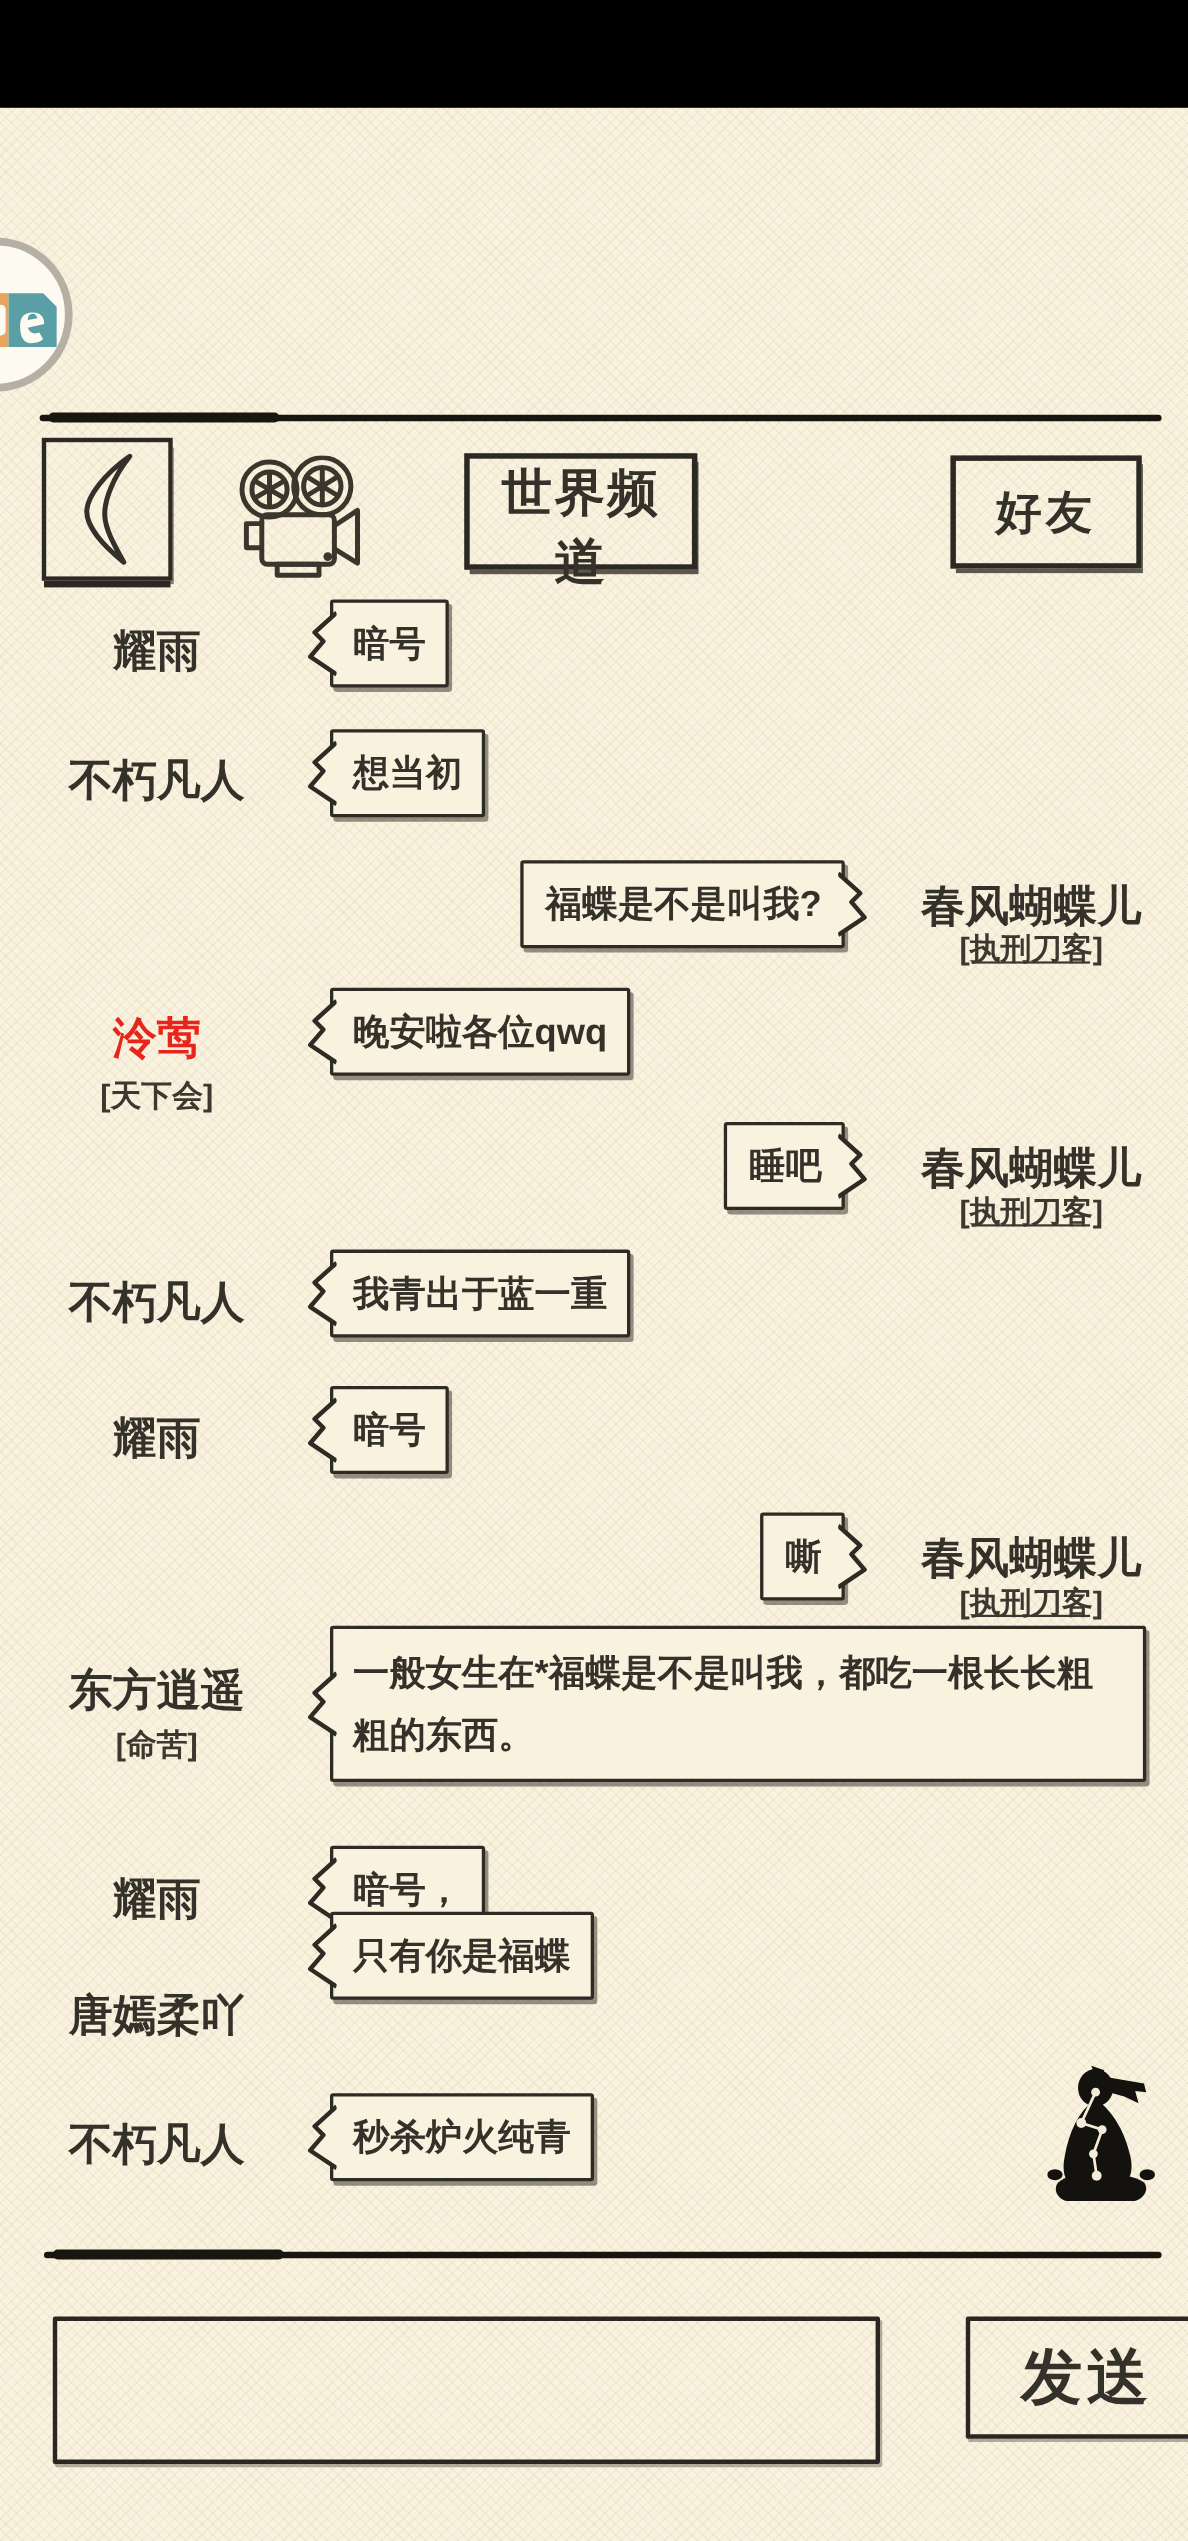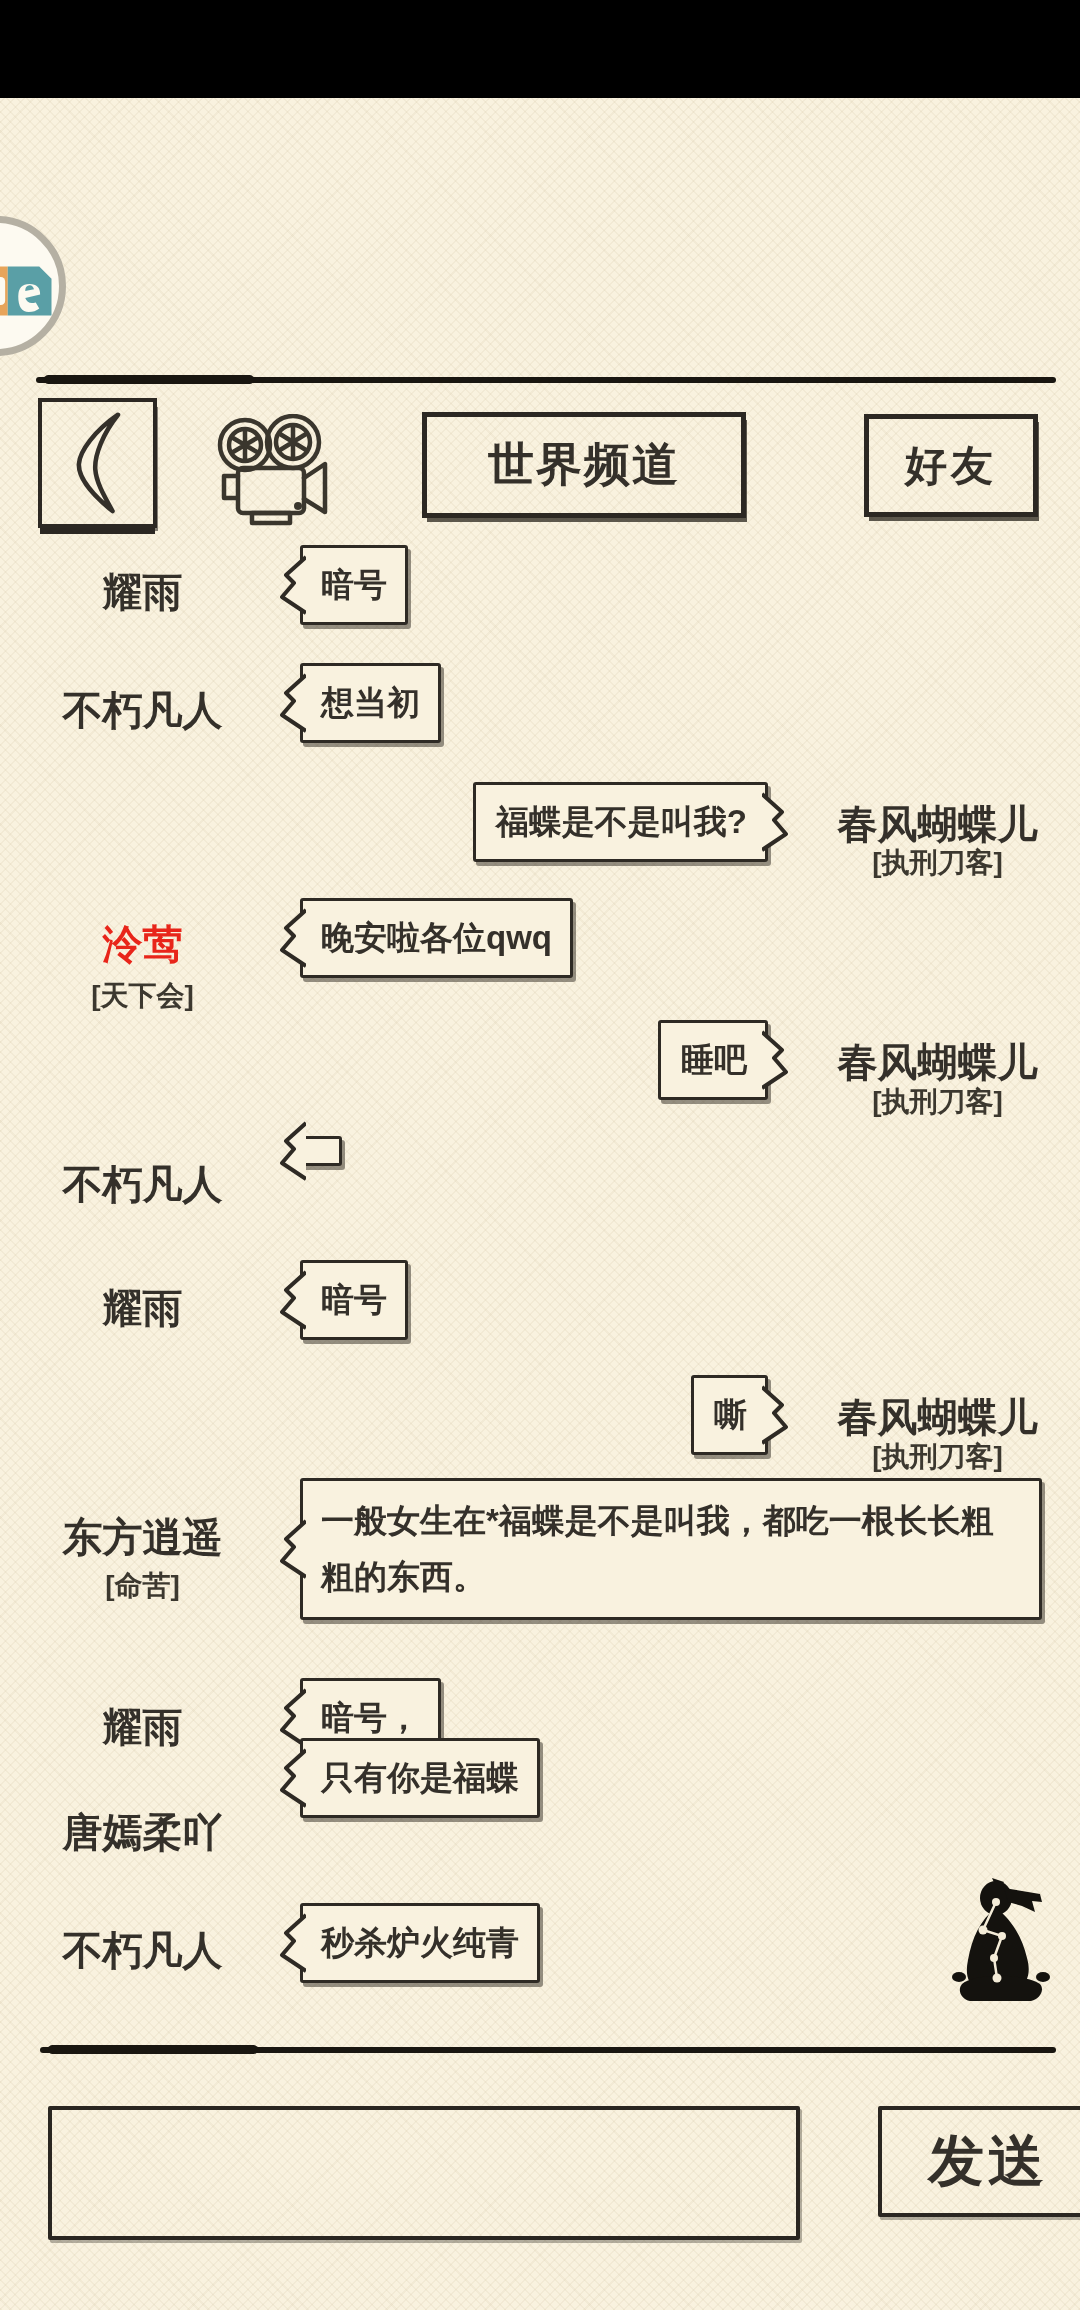--- a/index.html
+++ b/index.html
@@ -26,29 +26,29 @@
   .divider::before{content:"";position:absolute;left:8px;top:-2px;width:210px;height:9px;
     background:#191610;border-radius:6px;}
   
   .back-btn{position:absolute;left:38px;top:398px;width:119px;height:130px;background:transparent;
     border:4px solid #2c2823;box-sizing:border-box;padding:0;cursor:pointer;
     box-shadow:0 8px 0 -2px #2b2722, 4px 6px 0 -3px rgba(43,39,34,.55);}
   .camera{position:absolute;left:212px;top:414px;width:120px;height:122px;cursor:pointer;}
   .hand-btn{position:absolute;background:transparent;border:5px solid #2c2823;box-sizing:border-box;
     font-family:inherit;color:var(--ink,#34302a);cursor:pointer;
     box-shadow:3px 6px 0 -2px rgba(40,36,28,.75);}
-  .channel-btn{left:422px;top:412px;width:324px;height:106px;font-size:46px;font-weight:700;letter-spacing:2px;}
+  .channel-btn{left:422px;top:412px;width:212px;height:106px;font-size:46px;font-weight:700;letter-spacing:2px;}
   .friends-btn{left:864px;top:414px;width:174px;height:103px;font-size:42px;font-weight:700;letter-spacing:4px;}
   
   .sender{position:absolute;left:35px;width:215px;text-align:center;font-size:40px;font-weight:700;line-height:44px;margin-top:10px;}
   .sender.right-col{left:auto;right:35px;}
   .sender.red{color:var(--highlight-name,#e8251a);}
   .sender-tag{position:absolute;left:35px;width:215px;text-align:center;font-size:28px;font-weight:600;
     color:#3c382f;line-height:32px;}
-  .sender-tag.right-col{left:auto;right:35px;}
+  .sender-tag.right-col{left:auto;right:35px;text-decoration:underline;}
   .bubble{position:absolute;left:300px;background:var(--background,#f9f2df);
     border:3px solid #2e2a24;border-radius:3px;box-shadow:3px 4px 0 rgba(47,42,34,.5);
     padding:12px 18px;font-size:33px;font-weight:600;line-height:50px;white-space:nowrap;}
   .bubble.right{left:auto;right:312px;padding-left:20px;}
   .bubble.wide{white-space:normal;width:700px;line-height:56px;}
   .tail{position:absolute;top:50%;transform:translateY(-50%);}
   .tail.left-tail{left:-29px;}
   .tail.right-tail{right:-29px;}
   
   .ninja{position:absolute;left:952px;top:1872px;}
@@ -166,20 +166,21 @@
     </div>
   </div>
 
   <div>
     <div class="sender" style="top:1152px">不朽凡人</div>
     <div class="bubble" style="top:1136px">
       <svg class="tail left-tail" width="32" height="64" viewBox="0 0 32 64">
         <path d="M32,4 L12,22 L20,30 L8,44 L32,60 Z" fill="#f9f2df"></path>
         <path d="M32,4 L12,22 L20,30 L8,44 L32,60" fill="none" stroke="#2e2a24" stroke-width="4" stroke-linejoin="round"></path>
       </svg>
+      <span>我青出于蓝一重</span>
     </div>
   </div>
 
   <div>
     <div class="sender" style="top:1276px">耀雨</div>
     <div class="bubble" style="top:1260px">
       <svg class="tail left-tail" width="32" height="64" viewBox="0 0 32 64">
         <path d="M32,4 L12,22 L20,30 L8,44 L32,60 Z" fill="#f9f2df"></path>
         <path d="M32,4 L12,22 L20,30 L8,44 L32,60" fill="none" stroke="#2e2a24" stroke-width="4" stroke-linejoin="round"></path>
       </svg>

